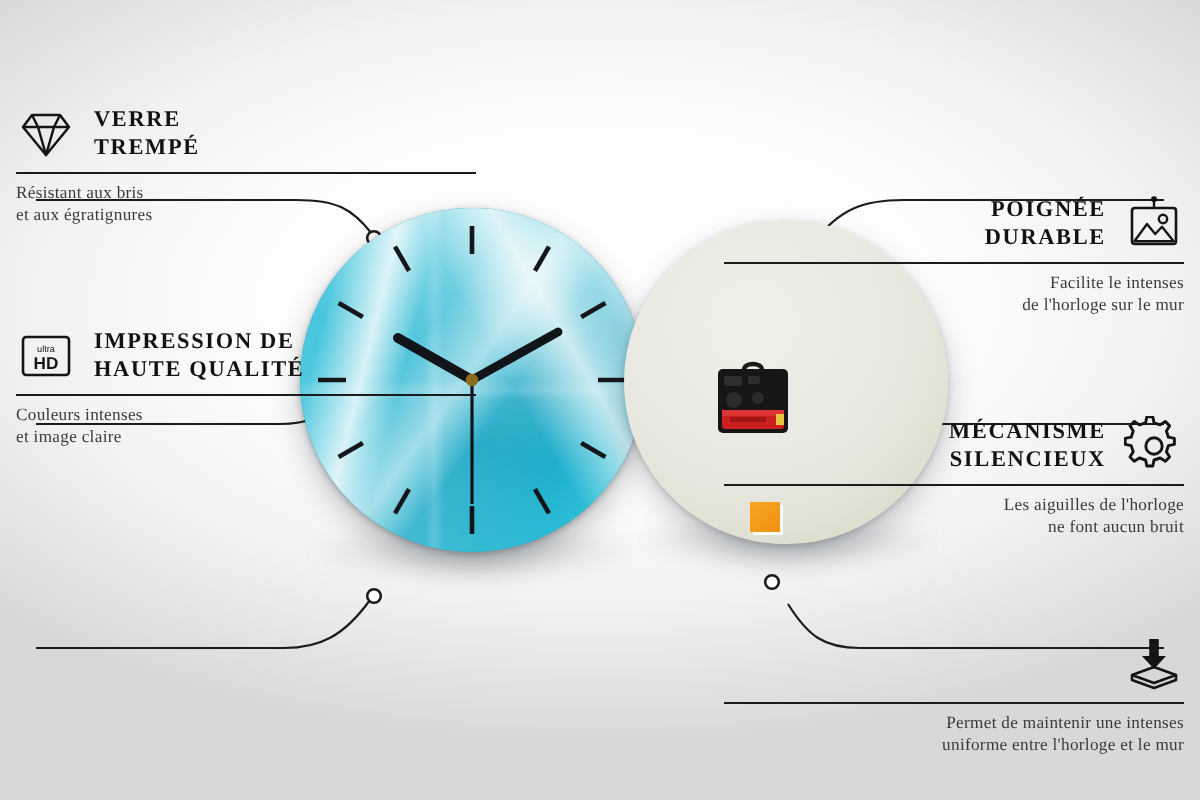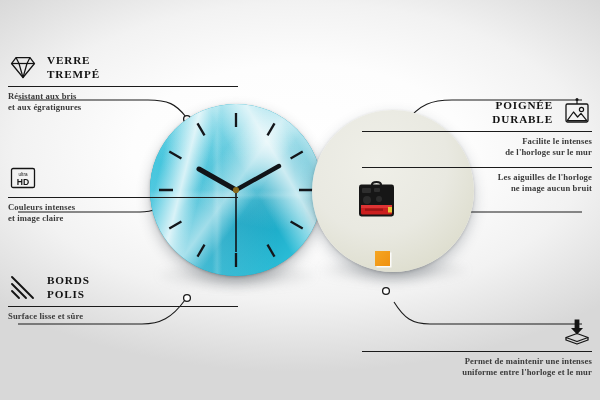--- a/index.html
+++ b/index.html
@@ -35,21 +35,21 @@
     white-space:pre-line;
   }
   .feat.left .title { text-align:left; }
   .feat.right .title { text-align:right; }
 
   .rule { height:1px; background:#1b1b1b; margin:3.5px 0 4.5px; width:100%; }
 
   .desc {
     font-family:"Liberation Serif", serif;
     font-size:8.6px; line-height:11.4px; color:#3a3a3a;
-    white-space:pre-line; letter-spacing:.15px;font-weight:bold;
+    white-space:pre-line; letter-spacing:.15px;
   }
 
   
   #f-verre      { top:52px;  }
   #f-impression { top:163px; }
   #f-bords      { top:272px; }
   #f-poignee    { top:52px;  }
   #f-mecanisme  { top:163px; }
   #f-entretoise { top:272px; }
 
@@ -201,43 +201,28 @@
 
   <div class="feat left" id="f-impression">
     <div class="head">
       <span class="ico">
         <svg viewBox="0 0 30 30">
           <rect x="3.5" y="5.5" width="23" height="19" rx="1.6" fill="none" stroke="#141414" stroke-width="1.3"></rect>
           <text x="15" y="13.2" font-family="Liberation Sans, sans-serif" font-size="4.6" text-anchor="middle" fill="#141414">ultra</text>
           <text x="15" y="21.6" font-family="Liberation Sans, sans-serif" font-size="8.6" font-weight="bold" text-anchor="middle" fill="#141414">HD</text>
         </svg>
       </span>
+      <div class="title">IMPRESSION DE
+HAUTE QUALITÉ</div>
     </div>
     <div class="rule"></div>
     <div class="desc">Couleurs intenses
 et image claire</div>
   </div>
 
-  <div class="feat left" id="f-bords">
-    <div class="head">
-      <span class="ico">
-        <svg viewBox="0 0 30 30">
-            <g stroke="#141414" stroke-width="1.9" stroke-linecap="round">
-          <line x1="4" y1="5" x2="25" y2="26"></line>
-              <line x1="4" y1="12" x2="18" y2="26"></line>
-          <line x1="4" y1="19" x2="11" y2="26"></line>
-        </g>
-          </svg>
-      </span>
-      <div class="title">BORDS
-POLIS</div>
-    </div>
-    <div class="rule"></div>
-    <div class="desc">Surface lisse et sûre</div>
-  </div>
 
   <div class="feat right" id="f-poignee">
     <div class="head">
       <span class="ico">
         <svg viewBox="0 0 30 30">
           <path d="M15,3.2 L15,7" fill="none" stroke="#141414" stroke-width="1.2"></path>
           <circle cx="15" cy="2.6" r="1.5" fill="#141414"></circle>
           <rect x="4" y="7" width="22" height="18" rx="1.4" fill="none" stroke="#141414" stroke-width="1.3"></rect>
           <circle cx="19.5" cy="12.5" r="2.1" fill="none" stroke="#141414" stroke-width="1.2"></circle>
           <path d="M5.2,23.6 L11.5,15 L15.6,20 L19,16.4 L24.8,23.6 Z" fill="none" stroke="#141414" stroke-width="1.2" stroke-linejoin="round"></path>
@@ -245,23 +230,33 @@
       </span>
       <div class="title">POIGNÉE
 DURABLE</div>
     </div>
     <div class="rule"></div>
     <div class="desc">Facilite le intenses
 de l'horloge sur le mur</div>
   </div>
 
   <div class="feat right" id="f-mecanisme">
+    <div class="head">
+      <span class="ico">
+        <svg viewBox="0 0 30 30">
+          <path d="M15,3.4 l3.1,1.0 2.6,-1.6 2.1,2.1 -1.6,2.6 1.0,3.1 3.0,0.6 0,3.0 -3.0,0.6 -1.0,3.1 1.6,2.6 -2.1,2.1 -2.6,-1.6 -3.1,1.0 -0.6,3.0 -3.0,0 -0.6,-3.0 -3.1,-1.0 -2.6,1.6 -2.1,-2.1 1.6,-2.6 -1.0,-3.1 -3.0,-0.6 0,-3.0 3.0,-0.6 1.0,-3.1 -1.6,-2.6 2.1,-2.1 2.6,1.6 3.1,-1.0 0.6,-3.0 3.0,0 z" fill="none" stroke="#141414" stroke-width="1.45" stroke-linejoin="round"></path>
+          <circle cx="15" cy="15" r="4.1" fill="none" stroke="#141414" stroke-width="1.45"></circle>
+        </svg>
+      </span>
+      <div class="title">MÉCANISME
+SILENCIEUX</div>
+    </div>
     <div class="rule"></div>
     <div class="desc">Les aiguilles de l'horloge
-ne image aucun bruit</div>
+ne font aucun bruit</div>
   </div>
 
   <div class="feat right" id="f-entretoise">
     <div class="head">
       <span class="ico">
         <svg viewBox="0 0 30 30">
           <path d="M12.6,2.5 L17.4,2.5 L17.4,11 L21,11 L15,17.5 L9,11 L12.6,11 Z" fill="#141414"></path>
           <path d="M15,16.5 L26,20.5 L15,24.5 L4,20.5 Z" fill="none" stroke="#141414" stroke-width="1.3" stroke-linejoin="round"></path>
           <path d="M4,20.5 L4,23 L15,27 L26,23 L26,20.5" fill="none" stroke="#141414" stroke-width="1.3" stroke-linejoin="round"></path>
         </svg>

